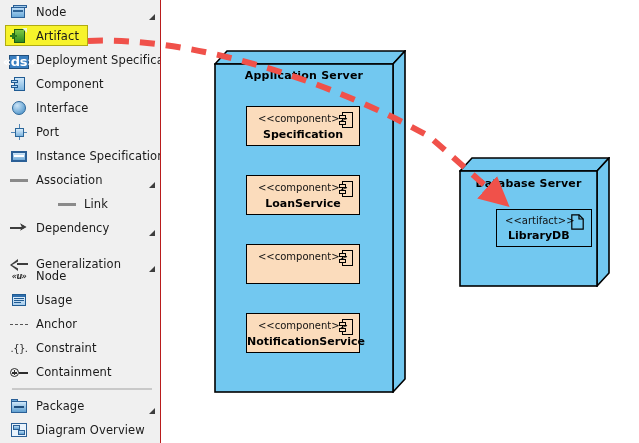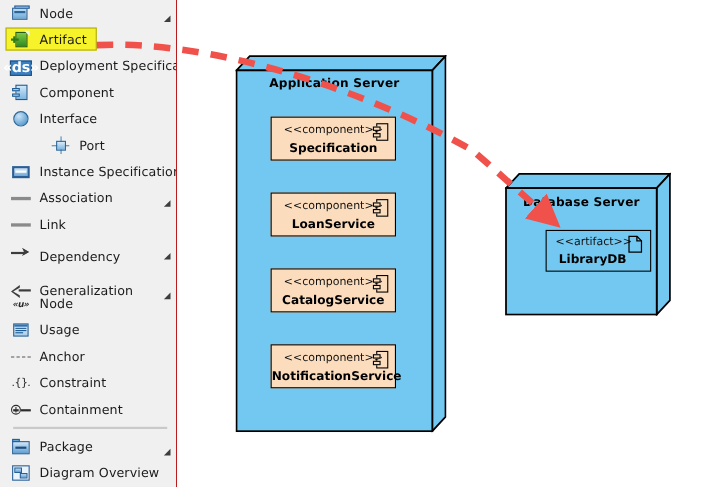--- a/index.html
+++ b/index.html
@@ -377,21 +377,21 @@
           <span class="pal-label">Component</span>
         </div>
         <div class="pal-item" style="top: 96px;">
           <span class="pal-icon">
             <div class="ic ic-iface">
               <div class="circ"></div>
             </div>
           </span>
           <span class="pal-label">Interface</span>
         </div>
-        <div class="pal-item" style="top: 120px; padding-left: 36px;">
+        <div class="pal-item" style="top: 120px;">
           <span class="pal-icon">
             <div class="ic ic-port">
               <div class="lv"></div>
               <div class="lh"></div>
               <div class="sq"></div>
             </div>
           </span>
           <span class="pal-label">Port</span>
         </div>
         <div class="pal-item" style="top: 144px;">
@@ -405,29 +405,29 @@
         </div>
         <div class="pal-item" style="top: 168px;">
           <span class="pal-icon">
             <div class="ic ic-line">
               <div class="ln"></div>
             </div>
           </span>
           <span class="pal-label">Association</span>
           <span class="pal-arrow"></span>
         </div>
-        <div class="pal-item" style="top: 192px;">
+        <div class="pal-item" style="top: 192px; margin-left: 48px;">
           <span class="pal-icon">
             <div class="ic ic-line">
               <div class="ln"></div>
             </div>
           </span>
           <span class="pal-label">Link</span>
         </div>
-        <div class="pal-item" style="top: 216px; align-items: flex-end;">
+        <div class="pal-item" style="top: 216px;">
           <span class="pal-icon">
             <div class="ic ic-dep">
               <div class="ln"></div>
               <div class="hd"></div>
             </div>
           </span>
           <span class="pal-label">Dependency</span>
           <span class="pal-arrow"></span>
         </div>
         <div class="pal-item" style="top: 252px;">
@@ -533,21 +533,20 @@
         <div class="nm" style="top:21px;">LoanService</div>
         <div class="comp-glyph" style="right:6px; top:5px;">
           <div class="cbody"></div>
             <div class="ctab1"></div>
             <div class="ctab2"></div>
         </div>
       </div>
 
       <div class="inner-box comp-box" style="left:32px; top:194px; width:114px; height:40px;">
         <div class="stereo" style="top:6px;">&lt;&lt;component&gt;&gt;</div>
-        <div class="nm" style="top:21px;">CatalogService</div>
         <div class="comp-glyph" style="right:6px; top:5px;">
           <div class="cbody"></div>
             <div class="ctab1"></div>
             <div class="ctab2"></div>
         </div>
       </div>
 
       <div class="inner-box comp-box" style="left:32px; top:263px; width:114px; height:40px;">
         <div class="stereo" style="top:6px;">&lt;&lt;component&gt;&gt;</div>
         <div class="nm" style="top:21px;">NotificationService</div>

